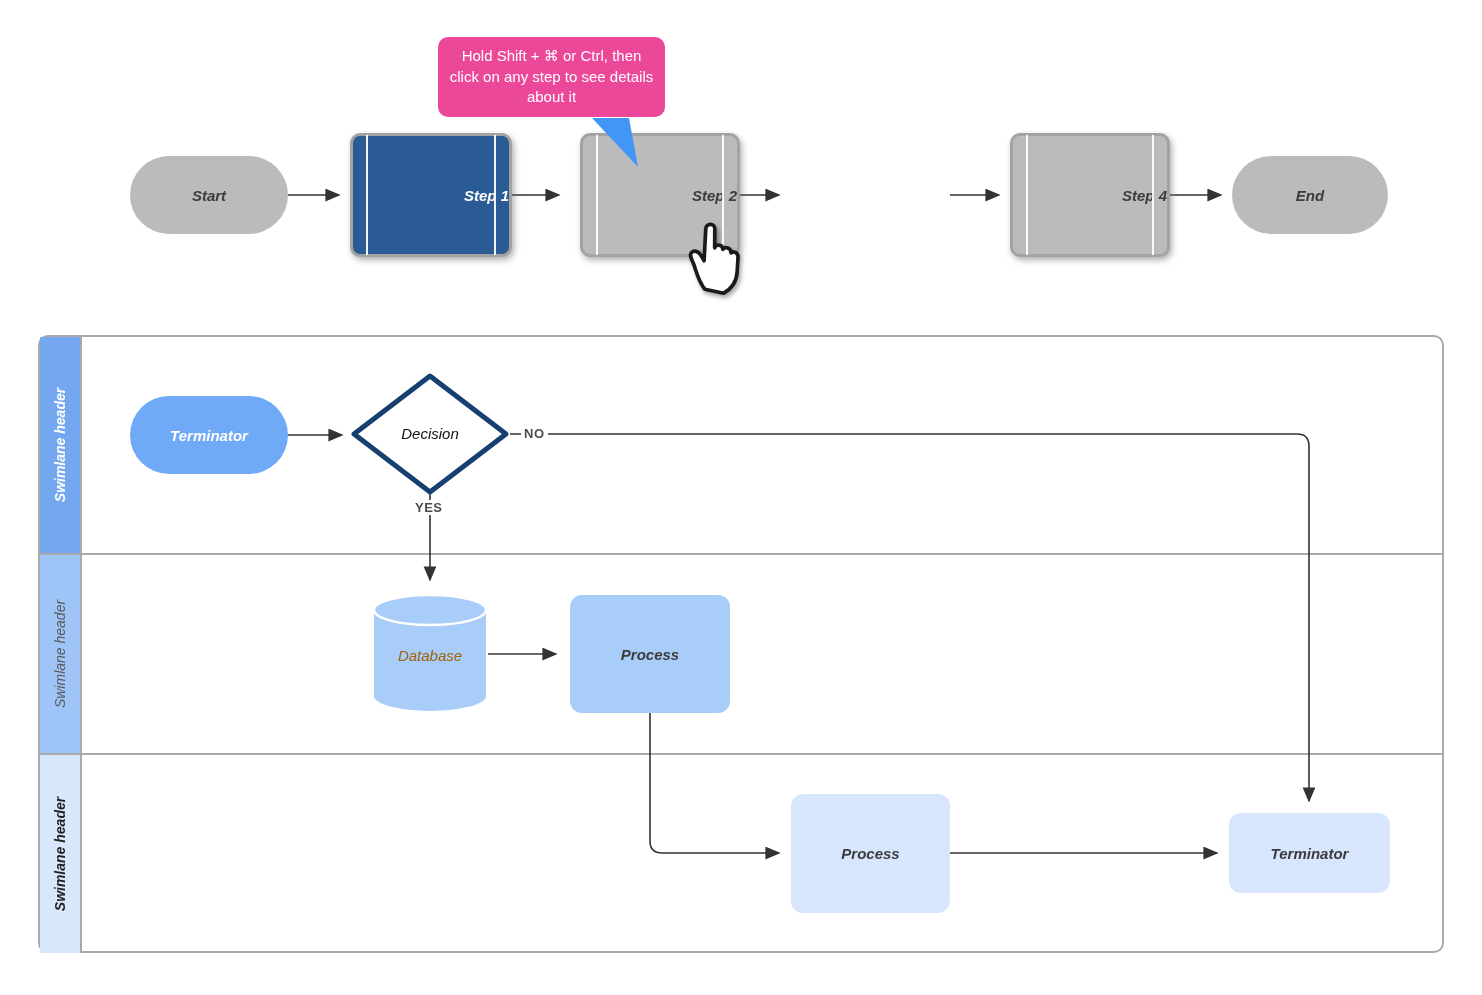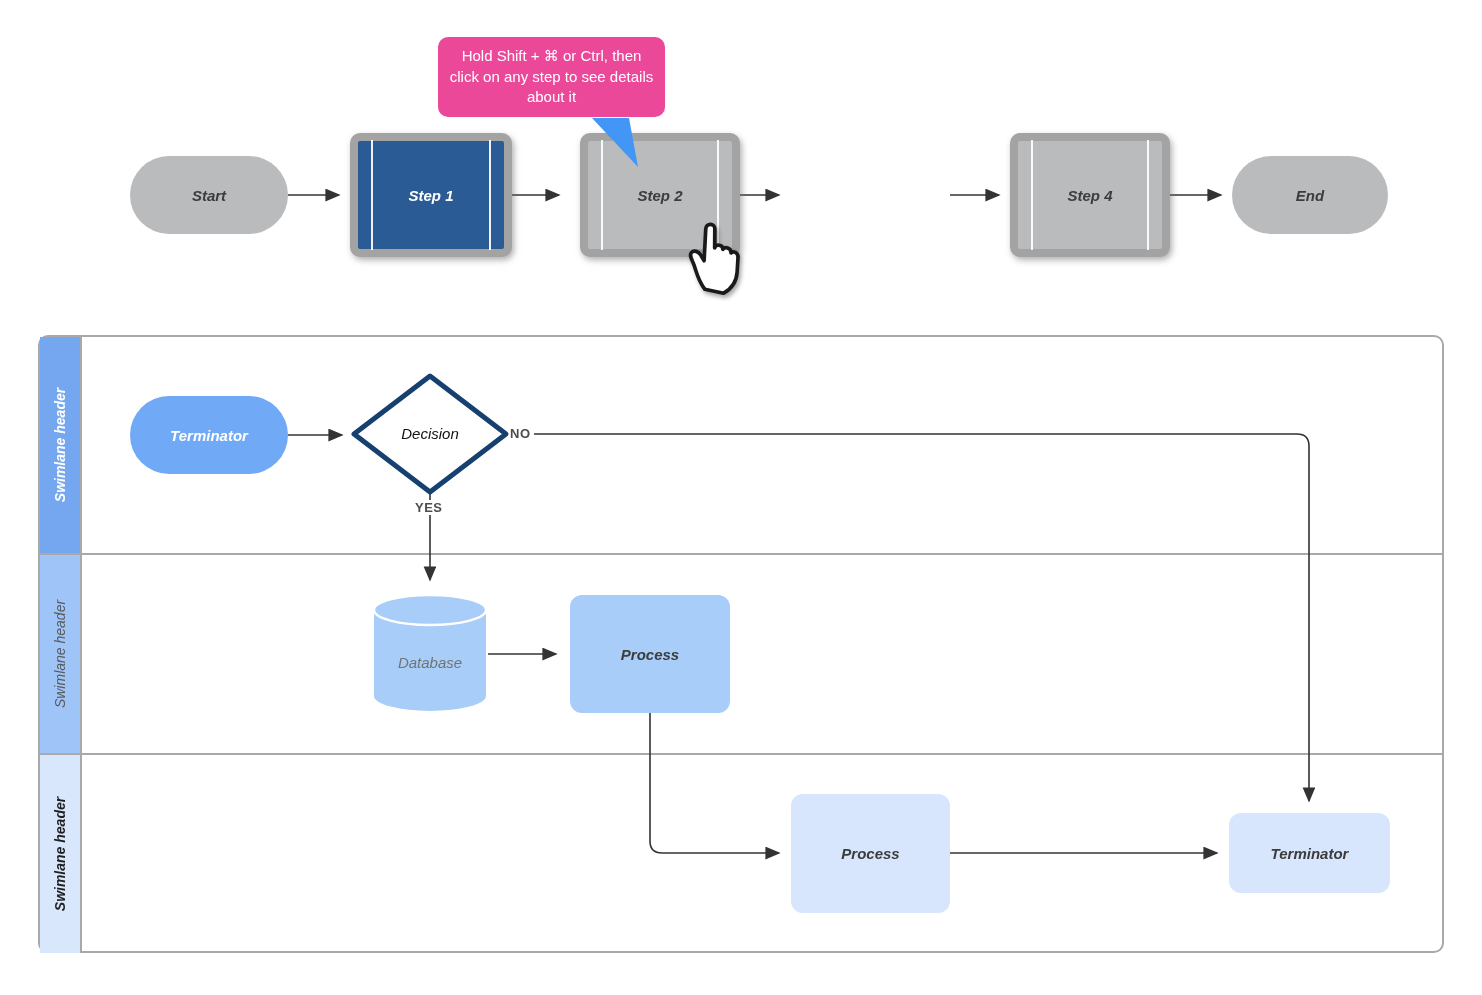--- a/index.html
+++ b/index.html
@@ -4,22 +4,22 @@
 <style>
   html,body{margin:0;padding:0;background:#fff;}
   body{font-family:"Liberation Sans","DejaVu Sans",sans-serif;}
   .canvas{position:relative;width:1482px;height:995px;background:#fff;overflow:hidden;}
 
   
   .node{position:absolute;display:flex;align-items:center;justify-content:center;box-sizing:border-box;z-index:4;font-weight:bold;}
   .node .lbl{font-style:italic;font-size:15px;color:#3c3c3c;pointer-events:none;}
   .pill{border-radius:40px;}
   .gray{background:#b9bbbd;}
-  .step{background:#b9bbbd;border:8px solid #a3a3a3;border-radius:10px;
-        box-shadow:2px 3px 6px rgba(110,110,110,.55);}
+  .step{background:#b9bbbd;border:3px solid #a3a3a3;border-radius:10px;
+        box-shadow:2px 3px 6px rgba(110,110,110,.55);justify-content:flex-end;}
   .step::before,.step::after{content:"";position:absolute;top:-1px;bottom:-1px;width:2px;
         background:rgba(255,255,255,.92);}
   .step::before{left:13px;}
   .step::after{right:13px;}
   .step.selected{background:#2a5b94;}
   .step.selected .lbl{color:#fff;}
 
   
   .tooltip{position:absolute;left:438px;top:37px;width:227px;box-sizing:border-box;
            background:#ec4899;color:#fff;border-radius:10px;padding:9px 10px;
@@ -44,22 +44,22 @@
 
   
   .node-blue{background:#70a9f5;}
   .node-blue .lbl{color:#fff;}
   .node-lblue{background:#a8cdf8;border-radius:12px;}
   .node-pale{background:#d7e6fc;border-radius:12px;}
   .decision-wrap{position:absolute;left:350px;top:372px;width:160px;height:124px;z-index:4;}
   .decision-wrap .lbl{position:absolute;left:0;right:0;top:50%;transform:translateY(-55%);
                       text-align:center;font-style:italic;font-size:15px;color:#111;}
   .db-wrap{position:absolute;left:372px;top:592px;width:116px;height:122px;z-index:4;}
-  .db-wrap .lbl{position:absolute;left:0;right:0;top:62px;text-align:center;
-                font-style:italic;font-size:15px;color:#737373;}
+  .db-wrap .lbl{position:absolute;left:0;right:0;top:55px;text-align:center;
+                font-style:italic;font-size:15px;color:#a16207;}
 
   
   .connectors{position:absolute;left:0;top:0;z-index:2;}
   .edge-label{position:absolute;z-index:3;background:#fff;padding:0 3px;
               font-size:13px;font-weight:bold;color:#4d4d4d;letter-spacing:.5px;}
   .cursor-icon{position:absolute;left:684px;top:218px;z-index:7;
                filter:drop-shadow(2px 3px 2px rgba(0,0,0,.35));}
 </style>
 </head>
 <body>
@@ -101,21 +101,21 @@
       <path d="M1170,195 H1221" marker-end="url(#arw)"></path>
       <path d="M288,435 H342" marker-end="url(#arw)"></path>
       <path d="M510,434 H1297 Q1309,434 1309,446 V801" marker-end="url(#arw)"></path>
       <path d="M430,494 V580" marker-end="url(#arw)"></path>
       <path d="M488,654 H556" marker-end="url(#arw)"></path>
       <path d="M650,713 V841 Q650,853 662,853 H779" marker-end="url(#arw)"></path>
       <path d="M950,853 H1217" marker-end="url(#arw)"></path>
     </g>
   </svg>
 
-  <span class="edge-label" style="left:507px;top:426px">NO</span>
+  <span class="edge-label" style="left:521px;top:426px">NO</span>
   <span class="edge-label" style="left:412px;top:500px">YES</span>
 
   <div class="node pill gray" style="left:130px;top:156px;width:158px;height:78px">
     <span class="lbl">Start</span>
   </div>
   <div class="node step selected" style="left:350px;top:133px;width:162px;height:124px">
     <span class="lbl">Step 1</span>
   </div>
   <div class="node step" style="left:580px;top:133px;width:160px;height:124px">
     <span class="lbl">Step 2</span>

